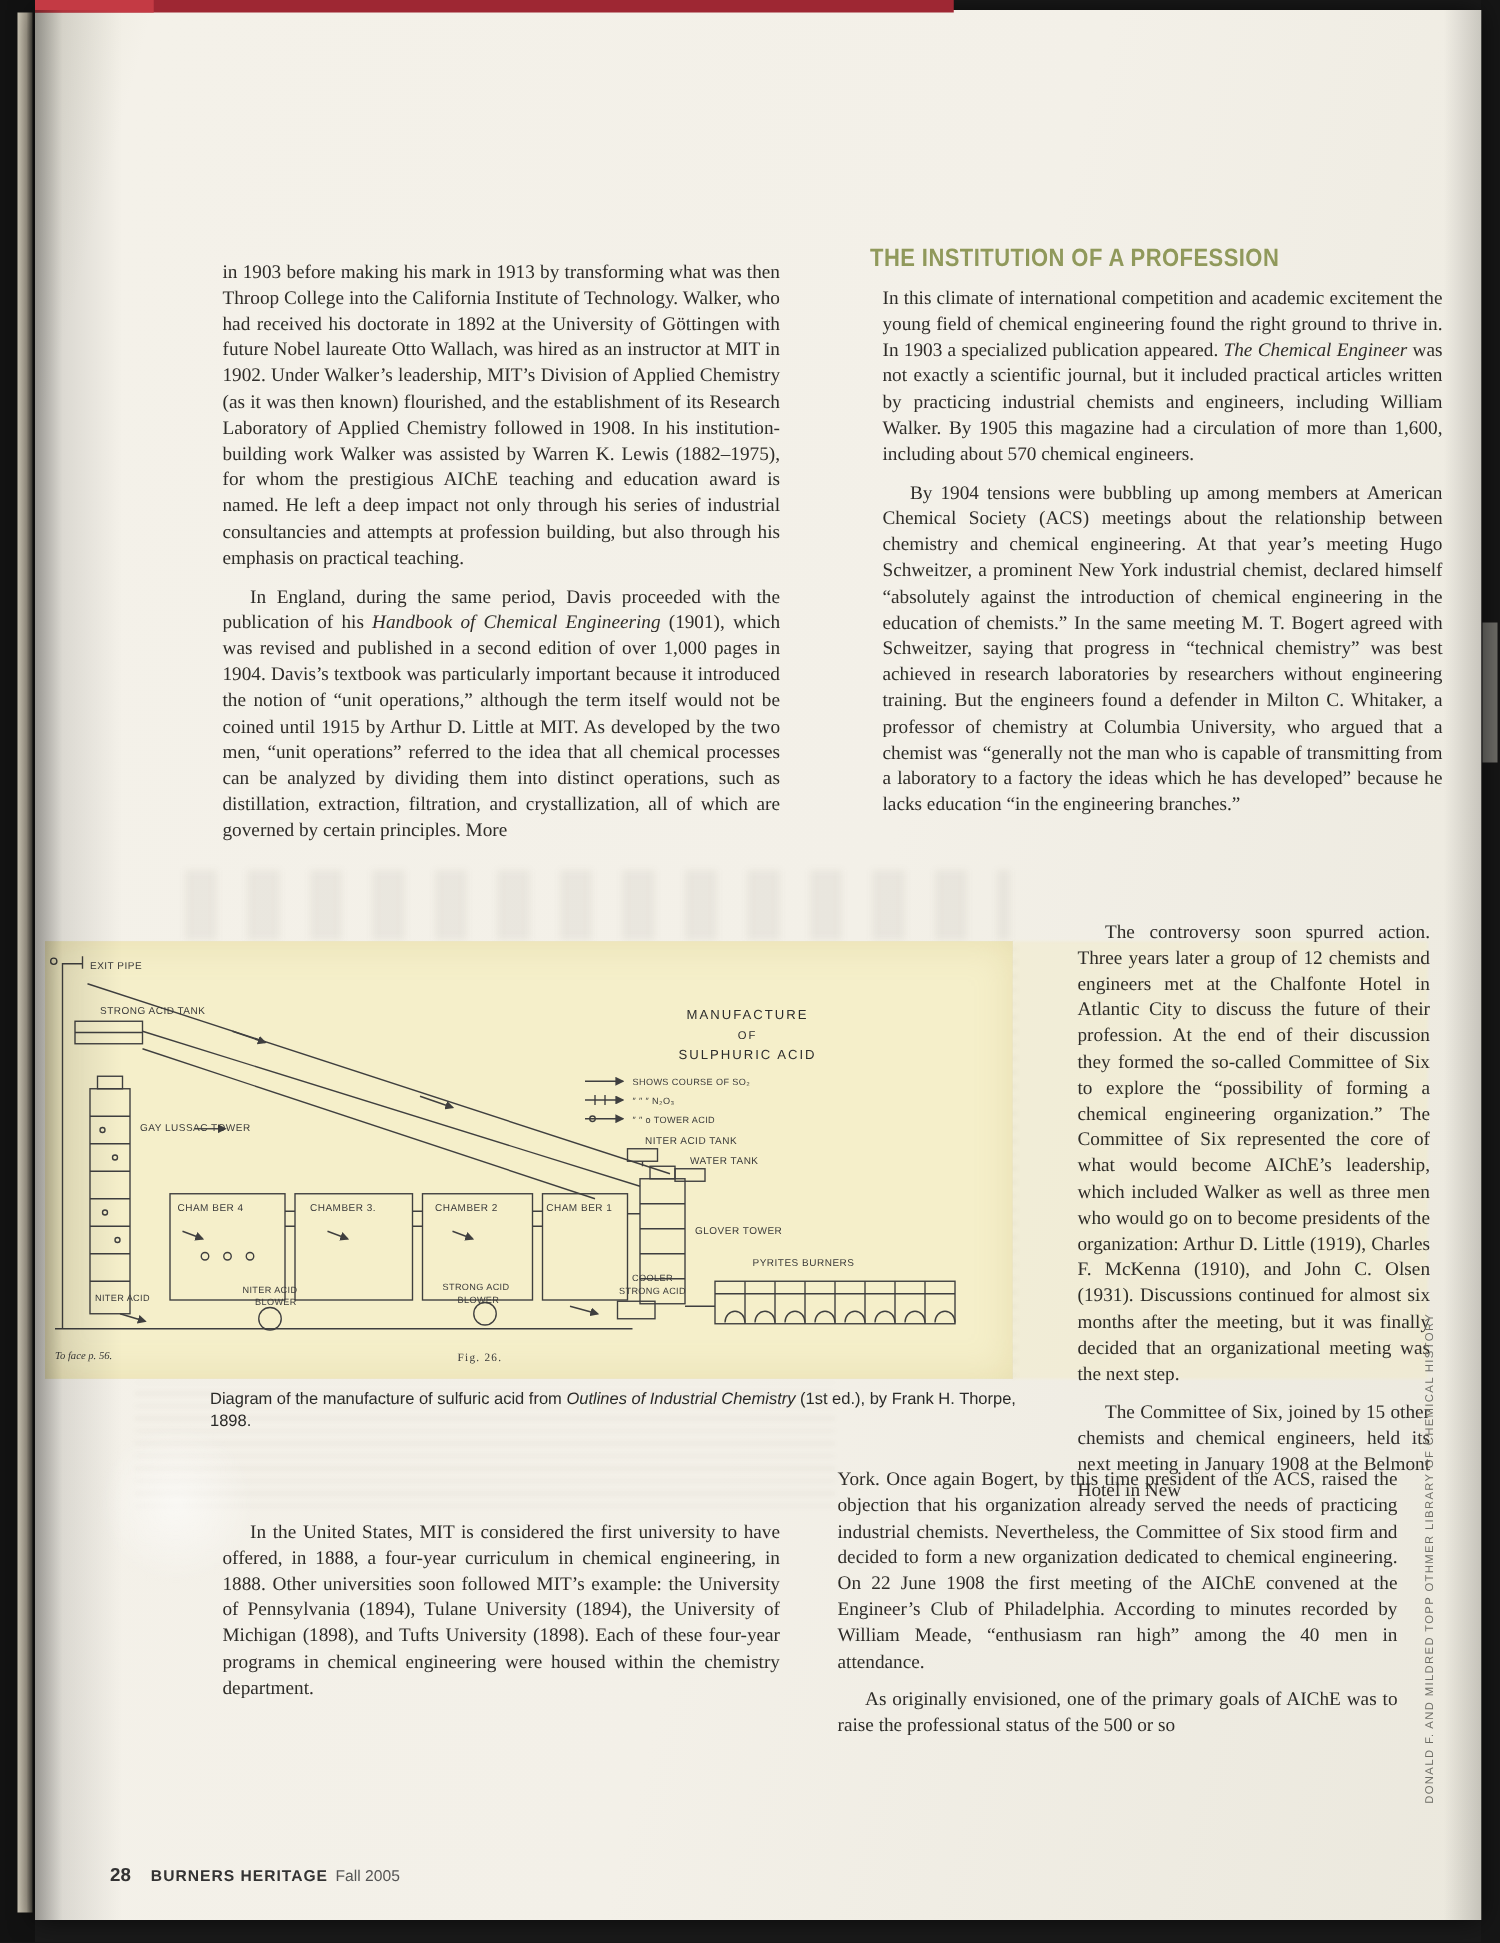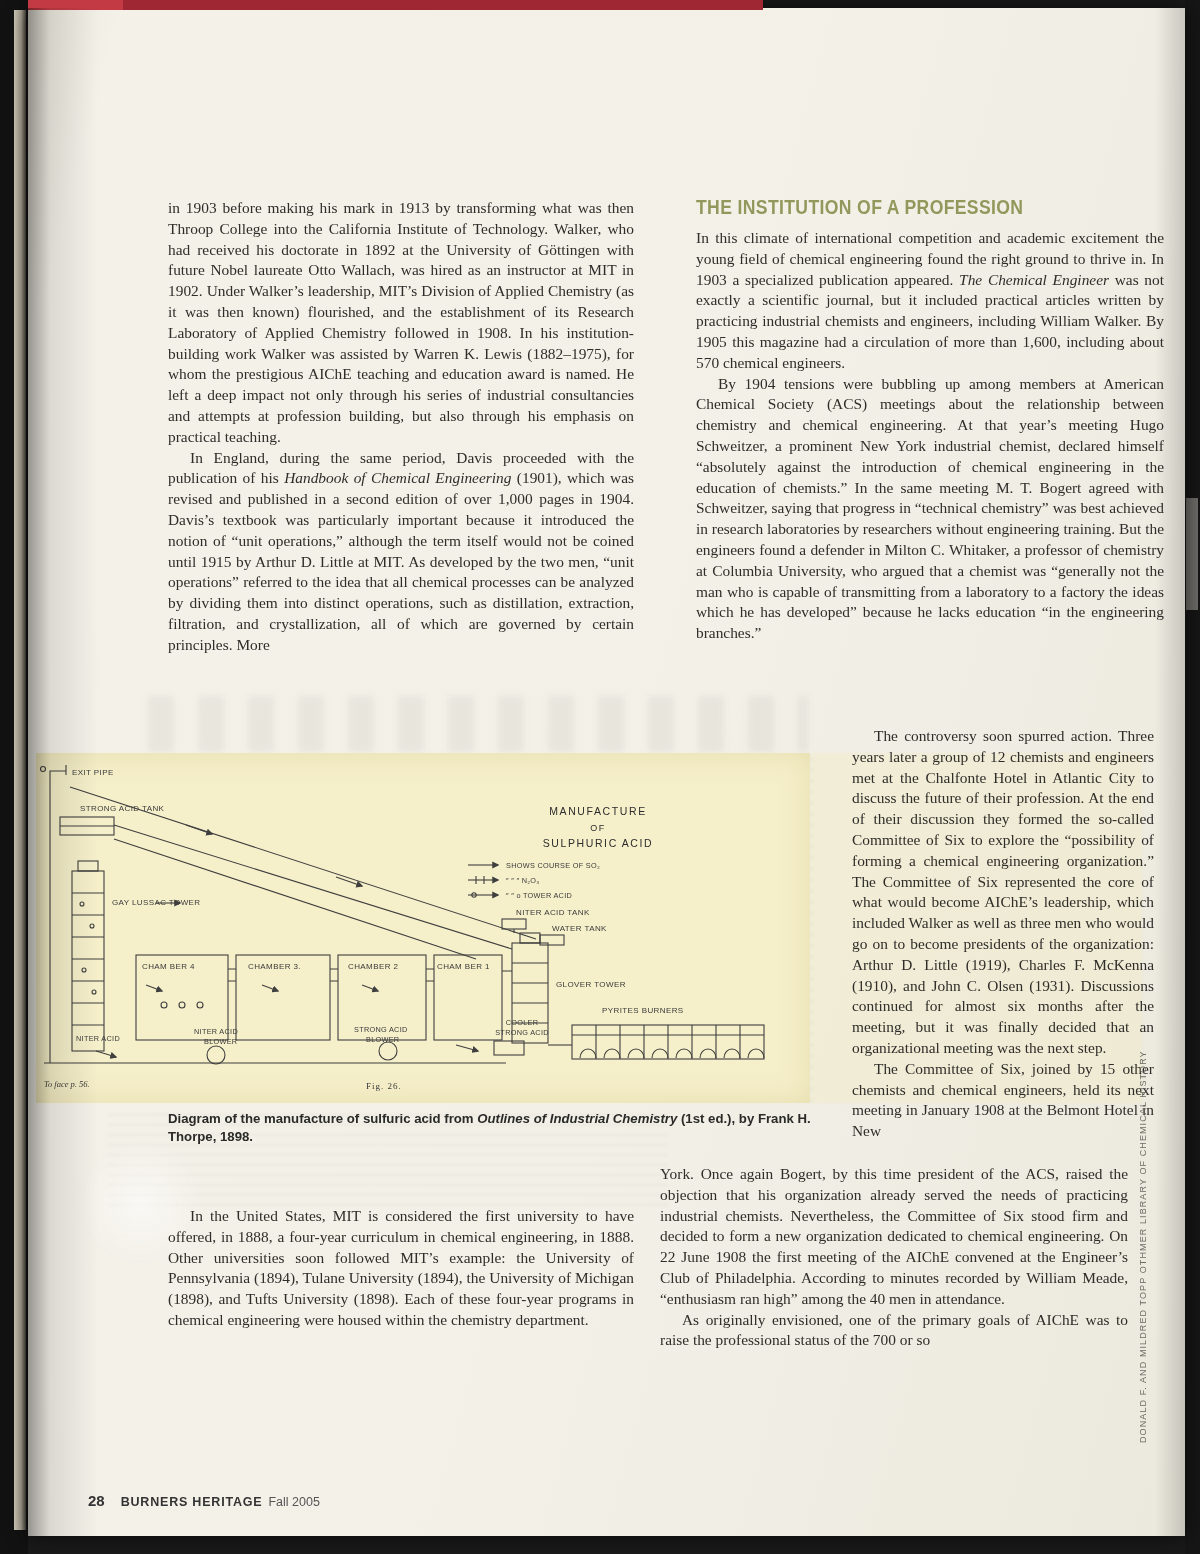--- a/index.html
+++ b/index.html
@@ -31,21 +31,21 @@
     background:repeating-linear-gradient(0deg,rgba(90,85,70,0.055) 0 2px,transparent 2px 11px);filter:blur(1.5px);}
   .ghost-letters{left:120px;top:688px;width:660px;height:56px;
     background:repeating-linear-gradient(90deg,rgba(80,75,60,0.06) 0 26px,transparent 26px 50px);filter:blur(3px);}
   .ghost-smudge{left:80px;top:1098px;width:560px;height:100px;
     background:repeating-linear-gradient(0deg,rgba(90,85,70,0.05) 0 2px,transparent 2px 10px);filter:blur(1.5px);}
   .ghost-circle{left:48px;top:1130px;width:130px;height:130px;border-radius:50%;
     background:radial-gradient(circle,rgba(255,255,255,0.55) 0%,rgba(255,255,255,0) 70%);filter:blur(2px);}
 
   
   .tblock{position:absolute;z-index:2;color:#2f2d29;}
-  .body-p{margin:0;font-size:15.4px;line-height:20.8px;text-align:justify;
+  .body-p{margin:10px;font-size:15.4px;line-height:20.8px;text-align:justify;
     font-family:"Liberation Serif","DejaVu Serif",serif;-webkit-hyphens:auto;hyphens:auto;}
   .body-p.ind{text-indent:22px;}
   .it{font-style:italic;}
 
   .left-top{left:140px;top:190px;width:466px;height:558px;overflow:hidden;}
   .left-bottom{left:140px;top:1198px;width:466px;height:252px;overflow:hidden;}
   .right-top{left:668px;top:188px;width:468px;height:528px;overflow:hidden;}
   .right-narrow{left:824px;top:718px;width:302px;height:486px;overflow:hidden;}
   .right-bottom{left:632px;top:1156px;width:468px;height:266px;overflow:hidden;}
 
@@ -57,21 +57,21 @@
   .figure-panel{position:absolute;left:8px;top:745px;width:774px;height:350px;z-index:2;
     background:#f5efca;box-shadow:inset 0 0 30px rgba(190,170,90,0.25);}
   .figure-panel svg{display:block;}
   .fig-label{font-family:"Liberation Sans","DejaVu Sans",sans-serif;font-size:8px;fill:#3a3a3a;letter-spacing:0.4px;}
   .fig-label-sm{font-family:"Liberation Sans","DejaVu Sans",sans-serif;font-size:7.3px;fill:#3a3a3a;letter-spacing:0.3px;}
   .fig-title{font-family:"Liberation Sans","DejaVu Sans",sans-serif;fill:#2c2c2c;letter-spacing:1.6px;}
   .fig-serif-it{font-family:"Liberation Serif","DejaVu Serif",serif;font-style:italic;font-size:8.5px;fill:#3a3a3a;}
   .fig-serif{font-family:"Liberation Serif","DejaVu Serif",serif;font-size:9px;fill:#3a3a3a;letter-spacing:1px;}
 
   .caption{position:absolute;left:140px;top:1102px;width:660px;z-index:2;
-    font-family:"Liberation Sans","DejaVu Sans",sans-serif;font-weight:700;font-size:13.2px;
+    font-family:"Liberation Sans","DejaVu Sans",sans-serif;font-weight:400;font-size:13.2px;
     line-height:18px;color:#2a2a28;}
   .cap-it{font-style:italic;}
 
   
   .footer{position:absolute;left:60px;top:1484px;z-index:2;display:flex;align-items:baseline;gap:16px;
     font-family:"Liberation Sans","DejaVu Sans",sans-serif;color:#333;}
   .footer .pn{font-size:15px;font-weight:700;}
   .footer .mag{font-size:12.5px;font-weight:700;letter-spacing:0.8px;}
   .footer .iss{font-size:12.5px;color:#555;margin-left:-10px;}
 
@@ -225,21 +225,21 @@
     <div class="caption">
       <span>Diagram of the manufacture of sulfuric acid from </span><span class="cap-it">Outlines of Industrial Chemistry</span><span> (1st ed.), by Frank H. Thorpe, 1898.</span>
     </div>
 
     <div class="tblock left-bottom">
       <p class="body-p ind"><span>In the United States, MIT is considered the first university to have offered, in 1888, a four-year curriculum in chemical engineering, in 1888. Other universities soon followed MIT’s example: the University of Pennsylvania (1894), Tulane University (1894), the University of Michigan (1898), and Tufts University (1898). Each of these four-year programs in chemical engineering were housed within the chemistry department.</span></p>
     </div>
 
     <div class="tblock right-bottom">
       <p class="body-p"><span>York. Once again Bogert, by this time president of the ACS, raised the objection that his organization already served the needs of practicing industrial chemists. Nevertheless, the Committee of Six stood firm and decided to form a new organization dedicated to chemical engineering. On 22 June 1908 the first meeting of the AIChE convened at the Engineer’s Club of Philadelphia. According to minutes recorded by William Meade, “enthusiasm ran high” among the 40 men in attendance.</span></p>
-      <p class="body-p ind"><span>As originally envisioned, one of the primary goals of AIChE was to raise the professional status of the 700 or so</span></p>
+      <p class="body-p ind"><span>As originally envisioned, one of the primary goals of AIChE was to raise the professional status of the 500 or so</span></p>
     </div>
 
     <div class="footer">
       <span class="pn">28</span>
       <span class="mag">BURNERS HERITAGE</span>
       <span class="iss">Fall 2005</span>
     </div>
 
     <div class="credit">DONALD F. AND MILDRED TOPP OTHMER LIBRARY OF CHEMICAL HISTORY</div>
 

